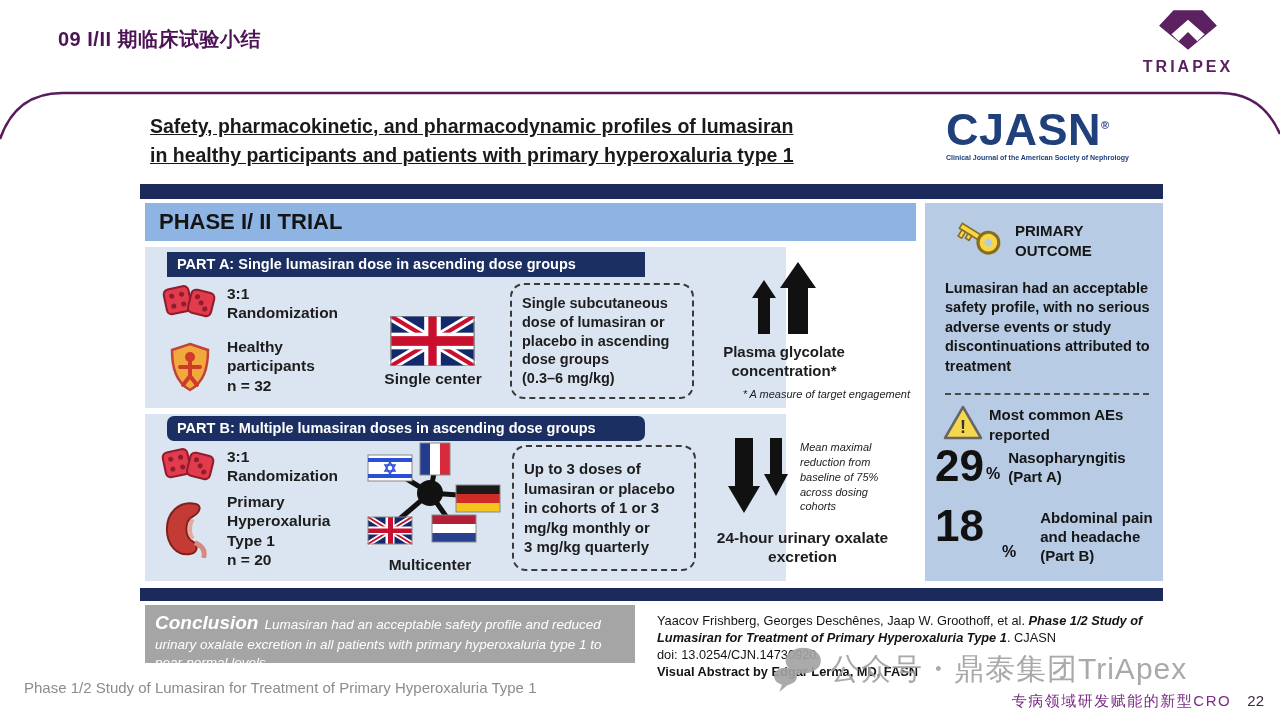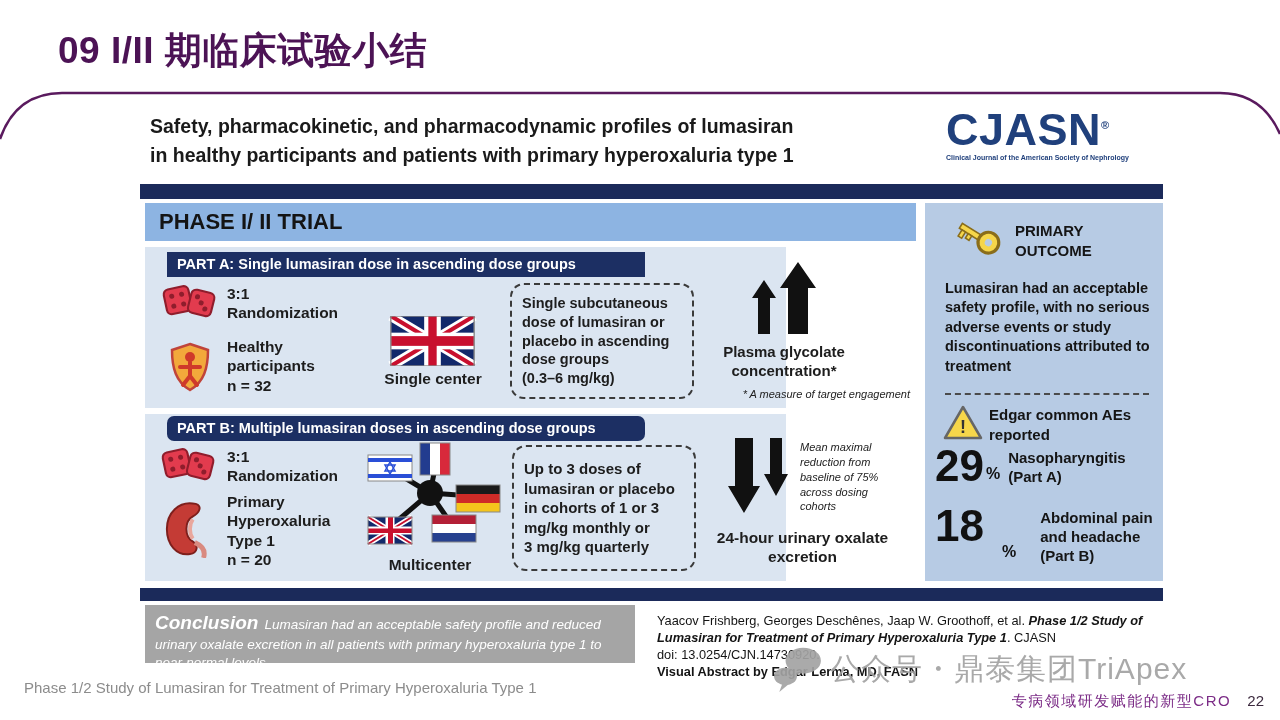--- a/index.html
+++ b/index.html
@@ -1,24 +1,24 @@
 <!DOCTYPE html>
 <html><head>
 <meta charset="utf-8">
 <style>
   html,body{margin:0;padding:0;}
   .page{position:relative;width:1280px;height:720px;background:#ffffff;overflow:hidden;
         font-family:"Liberation Sans",sans-serif;color:#1d1d1d;}
   .abs{position:absolute;}
   .preline{white-space:pre-line;}
   .b{font-weight:bold;}
-  .slide-title{left:58px;top:26px;font-size:37px;font-weight:bold;color:#4c1355;letter-spacing:0.5px;}
+  .slide-title{left:58px;top:26px;font-size:20px;font-weight:bold;color:#4c1355;letter-spacing:0.5px;}
   .logo{right:44px;top:8px;width:96px;text-align:center;}
   .logo-text{font-size:16px;font-weight:bold;color:#5c2161;letter-spacing:3px;margin-top:2px;}
-  .va-title{left:150px;top:112px;width:800px;font-size:19.5px;font-weight:bold;color:#1a1a1a;line-height:1.5;}
+  .va-title{left:150px;top:112px;width:800px;font-size:19.5px;font-weight:bold;color:#1a1a1a;line-height:1.5;text-decoration:underline;}
   .cjasn{left:946px;top:106px;width:218px;}
   .cjasn-big{font-size:45px;font-weight:bold;color:#20407c;letter-spacing:0.5px;line-height:1.05;}
   .cjasn-big sup{font-size:11px;vertical-align:super;}
   .cjasn-tag{font-size:7px;color:#20407c;font-weight:bold;margin-top:1px;}
   .bar{left:140px;width:1023px;background:#1b2a5a;}
   .bar-top{top:184px;height:15px;}
   .bar-bottom{top:588px;height:13px;}
   .phase-header{left:145px;top:203px;width:771px;height:38px;background:#8db4e2;
                 font-size:22px;font-weight:bold;color:#141414;line-height:38px;padding-left:14px;box-sizing:border-box;}
   .part{left:145px;width:641px;background:#dbe5f1;}
@@ -50,20 +50,27 @@
   .tagline{color:#7b2b86;letter-spacing:1.5px;}
   .pageno{color:#3c2a3e;margin-left:12px;}
 </style>
 </head>
 <body>
 
 <div class="page">
 
   <div class="abs slide-title">09 I/II 期临床试验小结</div>
 
+  <div class="abs logo">
+    <svg width="62" height="44" viewBox="0 0 60 42">
+      <polygon points="16,2 44,2 58,17 30,40 2,17" fill="#5c2161"></polygon>
+      <polygon points="30,11 46,25 39,32 30,23 21,32 14,25" fill="#ffffff"></polygon>
+    </svg>
+    <div class="logo-text">TRIAPEX</div>
+  </div>
 
   <svg class="abs" style="left:0;top:84px;" width="1280" height="60" viewBox="0 0 1280 60">
     <path d="M 0 55 Q 16 9 62 9 L 1220 9 Q 1262 9 1280 50" fill="none" stroke="#5a1a5e" stroke-width="2.5"></path>
   </svg>
 
   <div class="abs va-title preline">Safety, pharmacokinetic, and pharmacodynamic profiles of lumasiran
 in healthy participants and patients with primary hyperoxaluria type 1</div>
 
   <div class="abs cjasn">
     <div class="cjasn-big"><span>CJASN</span><sup>®</sup></div>
@@ -239,21 +246,21 @@
     </svg>
     <div class="po-head preline">PRIMARY
 OUTCOME</div>
     <div class="po-text">Lumasiran had an acceptable safety profile, with no serious adverse events or study discontinuations attributed to treatment</div>
     <div class="po-divider"></div>
 
     <svg class="abs" style="left:18px;top:202px;" width="40" height="36" viewBox="0 0 40 36">
       <polygon points="20,2 38,33 2,33" fill="#f6d64a" stroke="#666" stroke-width="2.5" stroke-linejoin="round"></polygon>
       <text x="20" y="28" font-size="18" font-weight="bold" fill="#333" text-anchor="middle">!</text>
     </svg>
-    <div class="po-head preline" style="left:64px;top:202px;">Edgar common AEs
+    <div class="po-head preline" style="left:64px;top:202px;">Most common AEs
 reported</div>
 
     <div class="ae-row" style="top:242px;">
       <span class="ae-val">29</span>
       <span class="ae-unit">%</span>
       <span class="ae-label preline">Nasopharyngitis
 (Part A)</span>
     </div>
     <div class="ae-row" style="top:302px;gap:16px;">
       <span class="ae-val">18</span>

